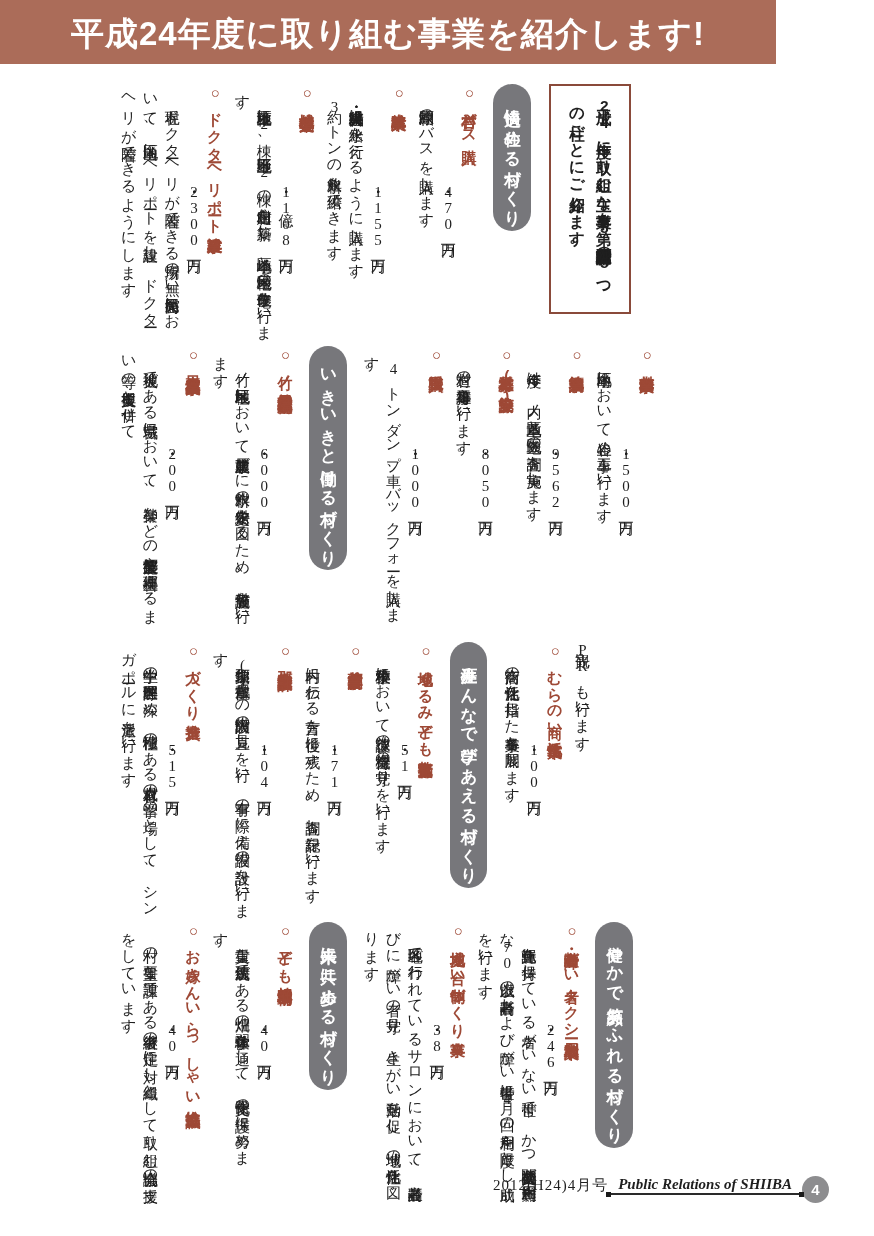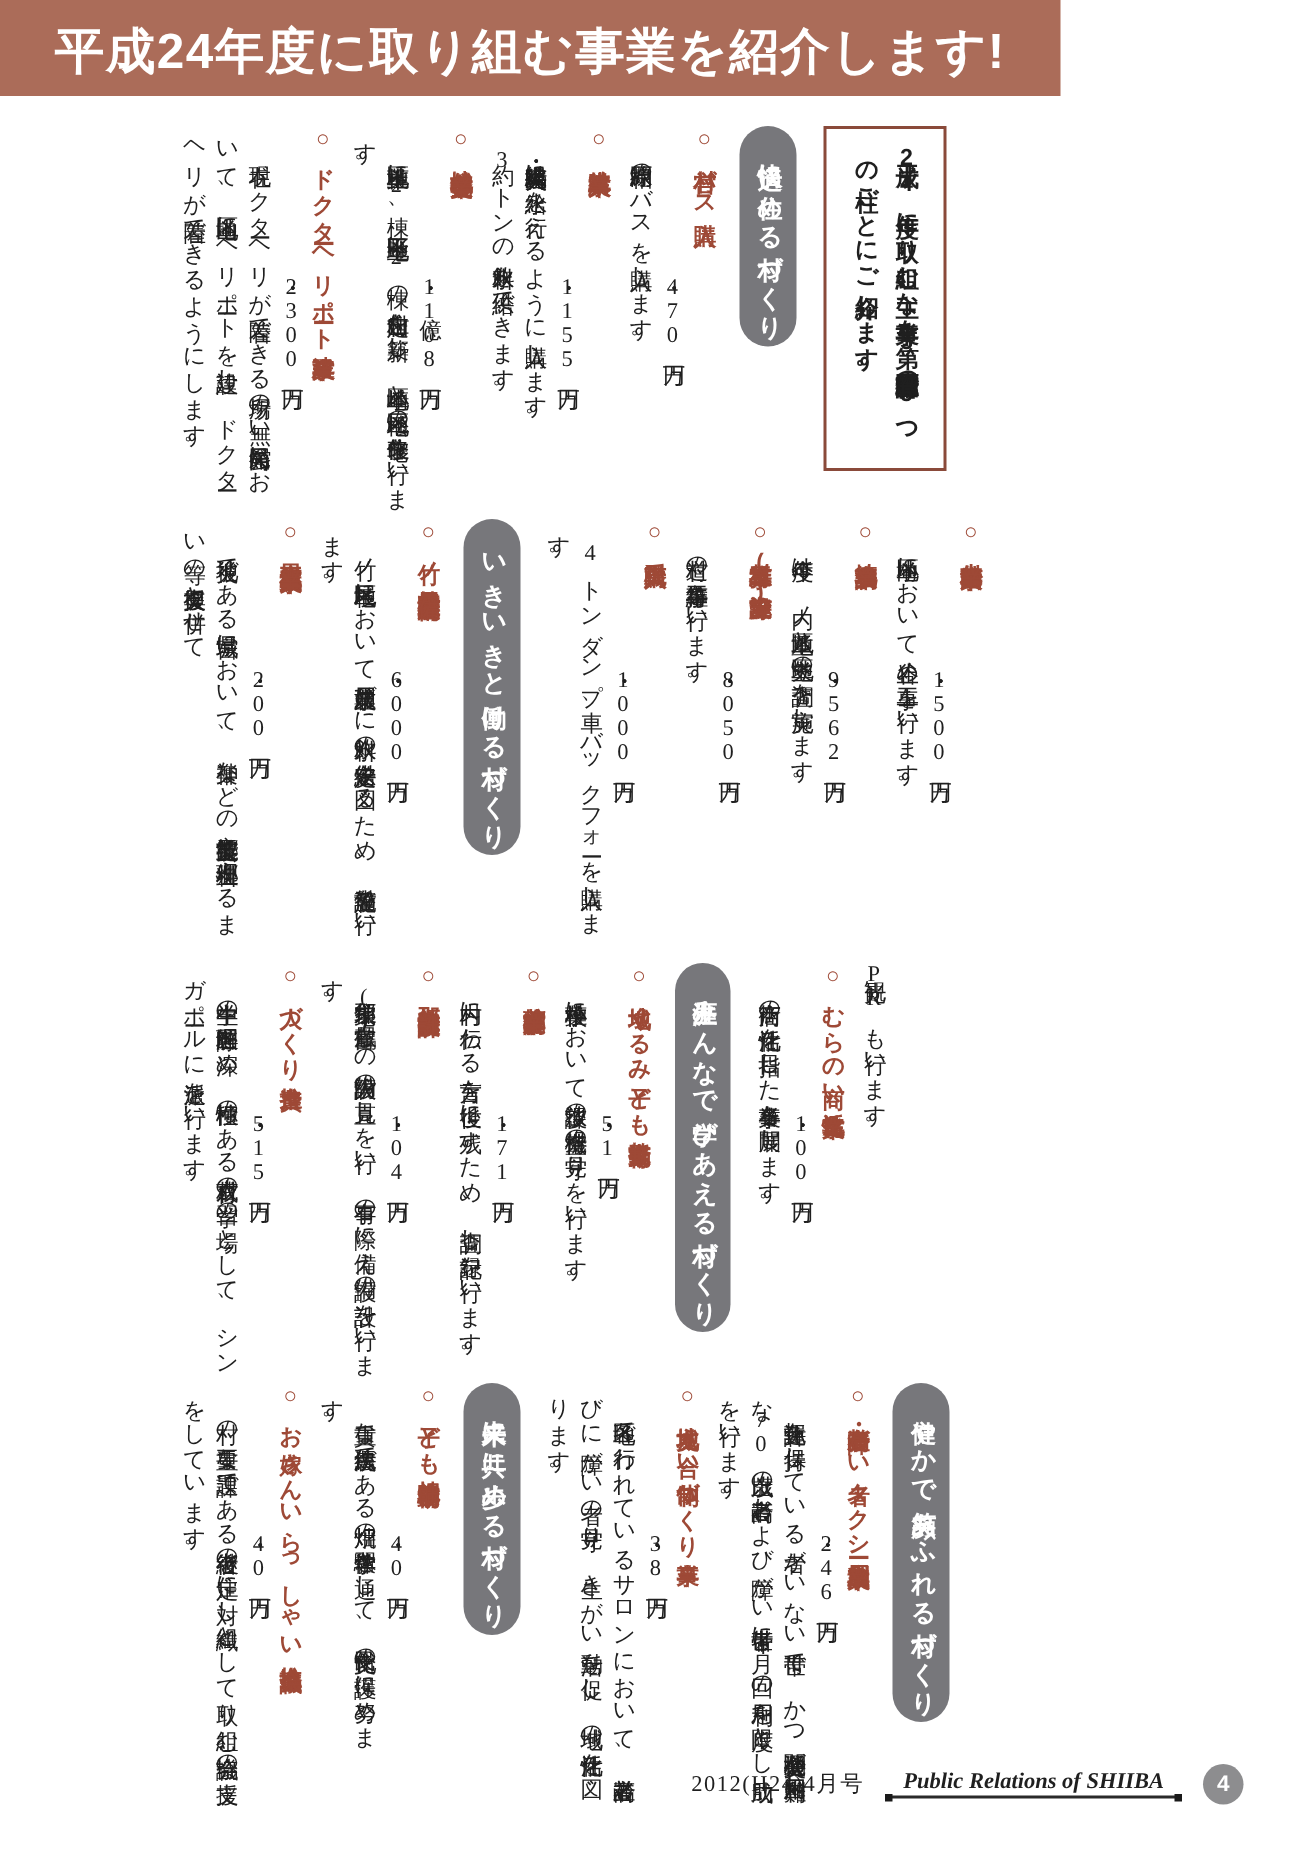--- a/index.html
+++ b/index.html
@@ -12,21 +12,21 @@
   }
   html,body{margin:0;padding:0;}
   body{
     width:874px;height:1236px;position:relative;overflow:hidden;
     background:#ffffff;
     font-family:"Liberation Serif","DejaVu Serif",serif;
     color:var(--body-text);
   }
   
   .banner{
-    position:absolute;top:0;left:0;height:64px;width:707px;
+    position:absolute;top:0;left:0;height:64px;width:776px;
     background:var(--banner-bg);
     display:flex;align-items:center;justify-content:center;
   }
   .banner h1{
     margin:0;padding-top:4px;
     font-family:"Liberation Sans","DejaVu Sans",sans-serif;
     font-weight:700;font-size:33px;letter-spacing:1px;color:#ffffff;
   }
   
   #bands{position:absolute;top:84px;left:112px;right:24px;}
@@ -61,21 +61,21 @@
     font-family:"Liberation Sans","DejaVu Sans",sans-serif;
     font-weight:700;font-size:15px;letter-spacing:.5px;
     color:var(--heading-text);
   }
   .amount{margin:0;padding-top:100px;}
   .body{margin:0;text-indent:1em;}
   .body.cont{text-indent:0;}
   
   .footer{
     position:absolute;top:1176px;right:45px;
-    display:flex;align-items:center;gap:16px;
+    display:flex;align-items:flex-start;gap:0;
     font-size:15px;
   }
   .issue{letter-spacing:1px;}
   .pub{
     position:relative;
     font-style:italic;font-weight:700;
     padding:0 10px 0 10px;
     border-bottom:2px solid #2a2a2a;
   }
   .pub::before,.pub::after{

